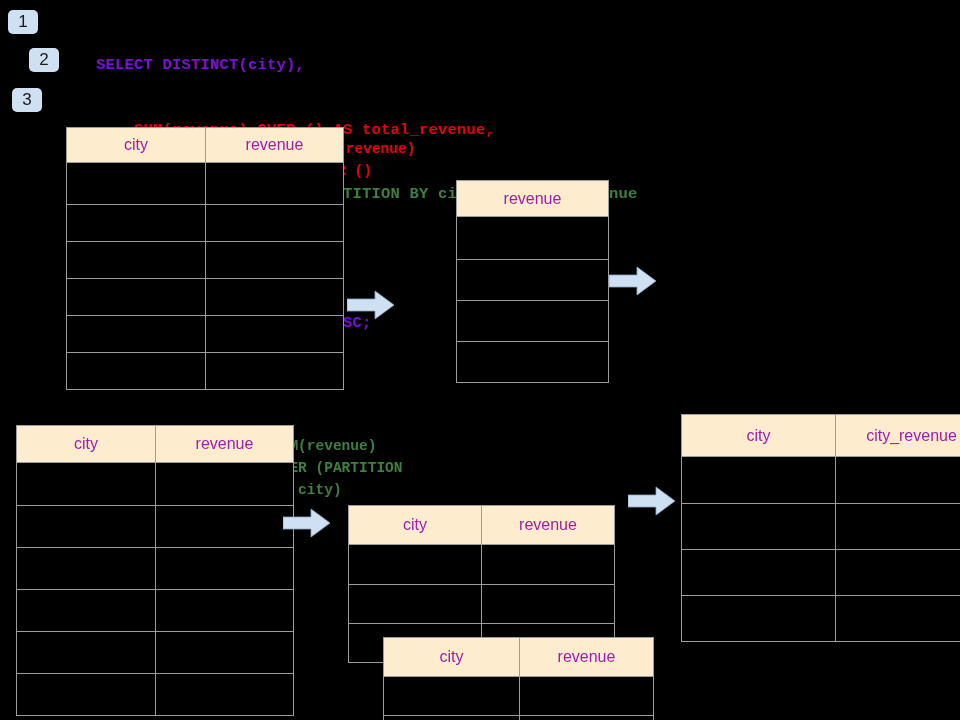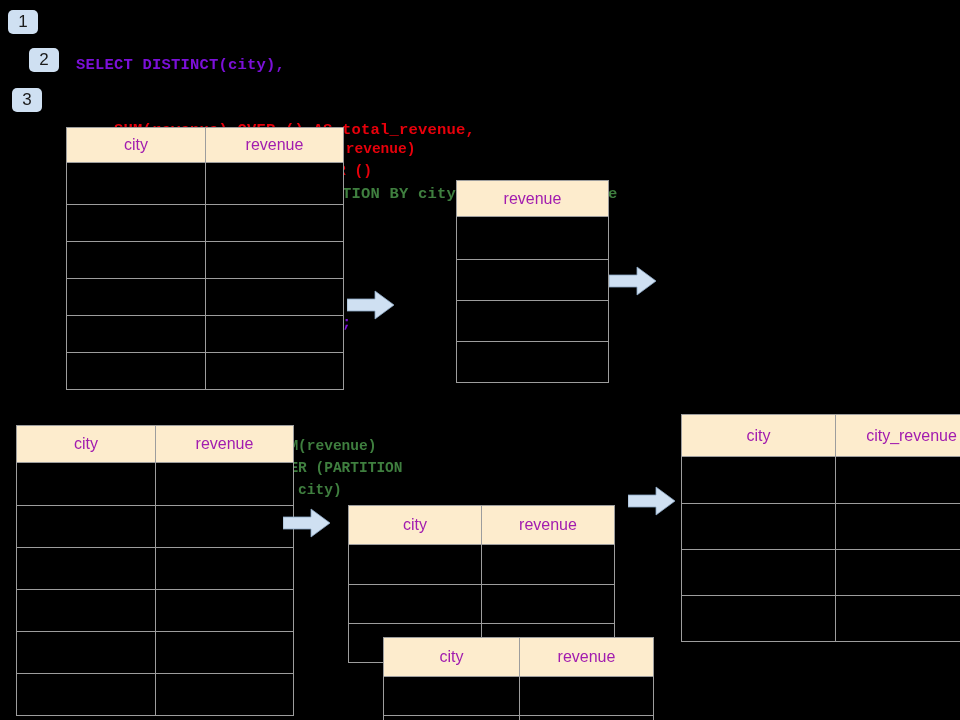--- a/index.html
+++ b/index.html
@@ -101,21 +101,21 @@
 </style>
 </head>
 <body>
 
 <div id="stage">
 
   <div class="badge" style="left:8px; top:10px;">1</div>
   <div class="badge" style="left:29px; top:48px;">2</div>
   <div class="badge" style="left:12px; top:88px;">3</div>
 
-  <div class="code" style="left:76px; top:12px;">
+  <div class="code" style="left:96px; top:12px;">
     <span class="l c-purple">SELECT DISTINCT(city),</span>
     <span class="l c-red">    SUM(revenue) OVER () AS total_revenue,</span>
     <span class="l c-green">    SUM(revenue) OVER (PARTITION BY city) as city_revenue</span>
     <span class="l c-purple">  FROM rides</span>
     <span class="l c-purple">  ORDER by city_revenue DESC;</span>
   </div>
 
 
   <div class="annot red" style="left:311px; top:138px;">SUM(revenue)
 OVER ()</div>

